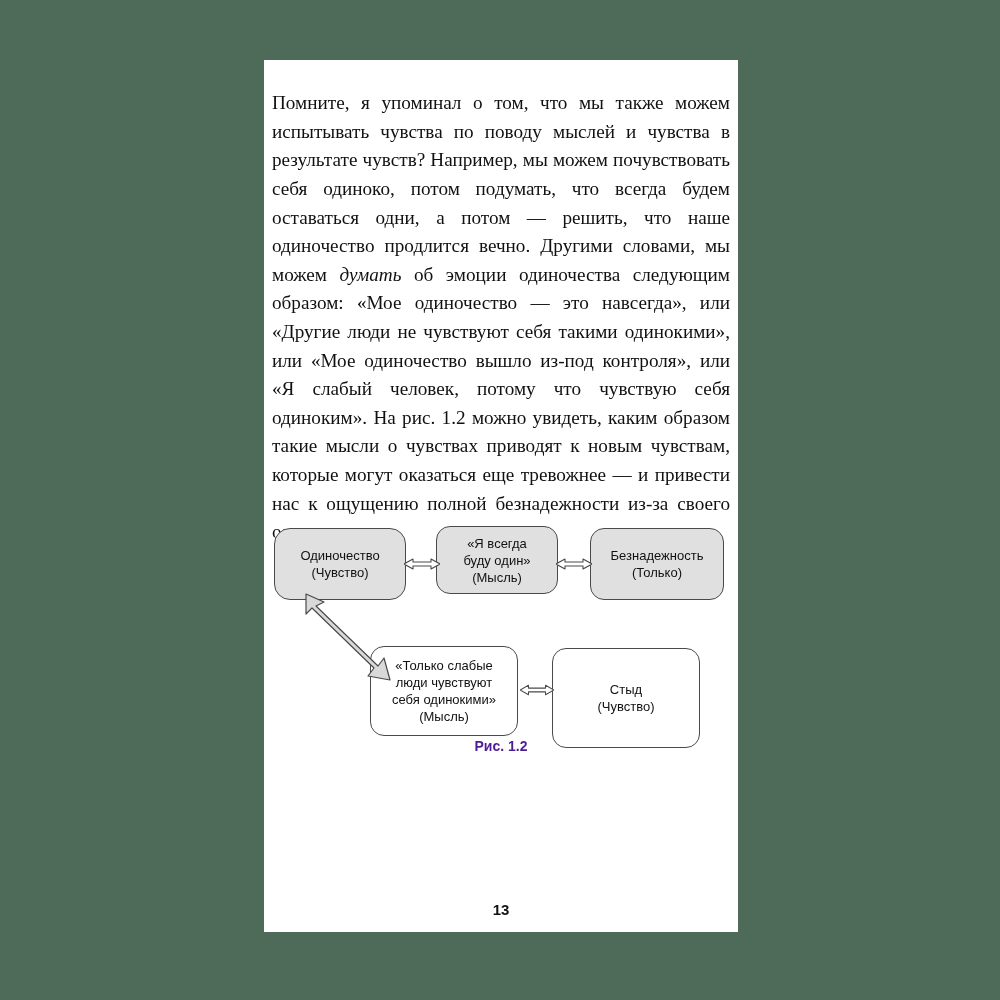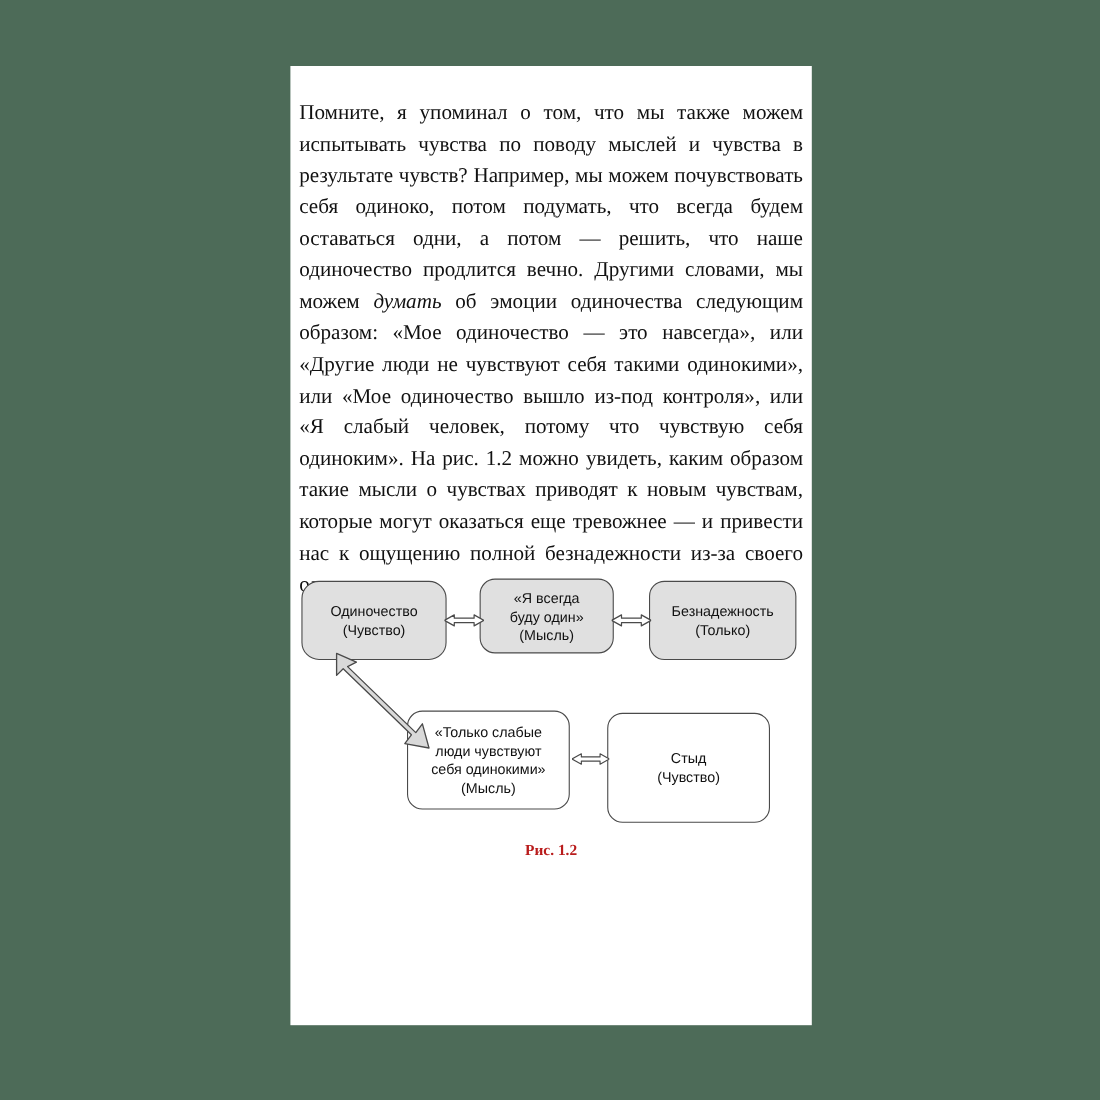--- a/index.html
+++ b/index.html
@@ -76,25 +76,24 @@
   #arrow-2 { left: 292px; top: 46px;  width: 36px; height: 16px; }
   #arrow-3 { left: 256px; top: 172px; width: 34px; height: 16px; }
   #arrow-diag { left: 34px; top: 82px; width: 96px; height: 92px; }
 
   #fig-caption {
     position: absolute;
     left: 0;
     top: 228px;
     width: 474px;
     text-align: center;
-    font-family: Liberation Serif, serif;
+    font-family: Liberation Sans, sans-serif;
     font-weight: bold;
     font-size: 14px;
-    color: #b91c1c;
-    margin-top: 28px;
+    color: #4c1d95;
   }
 
   #page-number {
     position: absolute;
     left: 0;
     bottom: 14px;
     width: 474px;
     text-align: center;
     font-family: "Liberation Sans", sans-serif;
     font-weight: bold;
@@ -135,13 +134,14 @@
       <polygon points="0,8 9,3 9,6 27,6 27,3 36,8 27,13 27,10 9,10 9,13" fill="#ffffff" stroke="#4a4a4a" stroke-width="1.1" stroke-linejoin="round"></polygon>
     </svg>
     <svg class="arrow" id="arrow-diag" viewBox="0 0 96 92">
       <polygon points="8,2 26,10 18,14 80,74 86,66 92,88 70,84 76,76 14,16 8,22" fill="#d9d9d9" stroke="#4a4a4a" stroke-width="1.2" stroke-linejoin="round"></polygon>
     </svg>
 
     <div id="fig-caption">Рис. 1.2</div>
   </div>
 
 
+  <div id="page-number">13</div>
 </div>
 
 </body></html>

